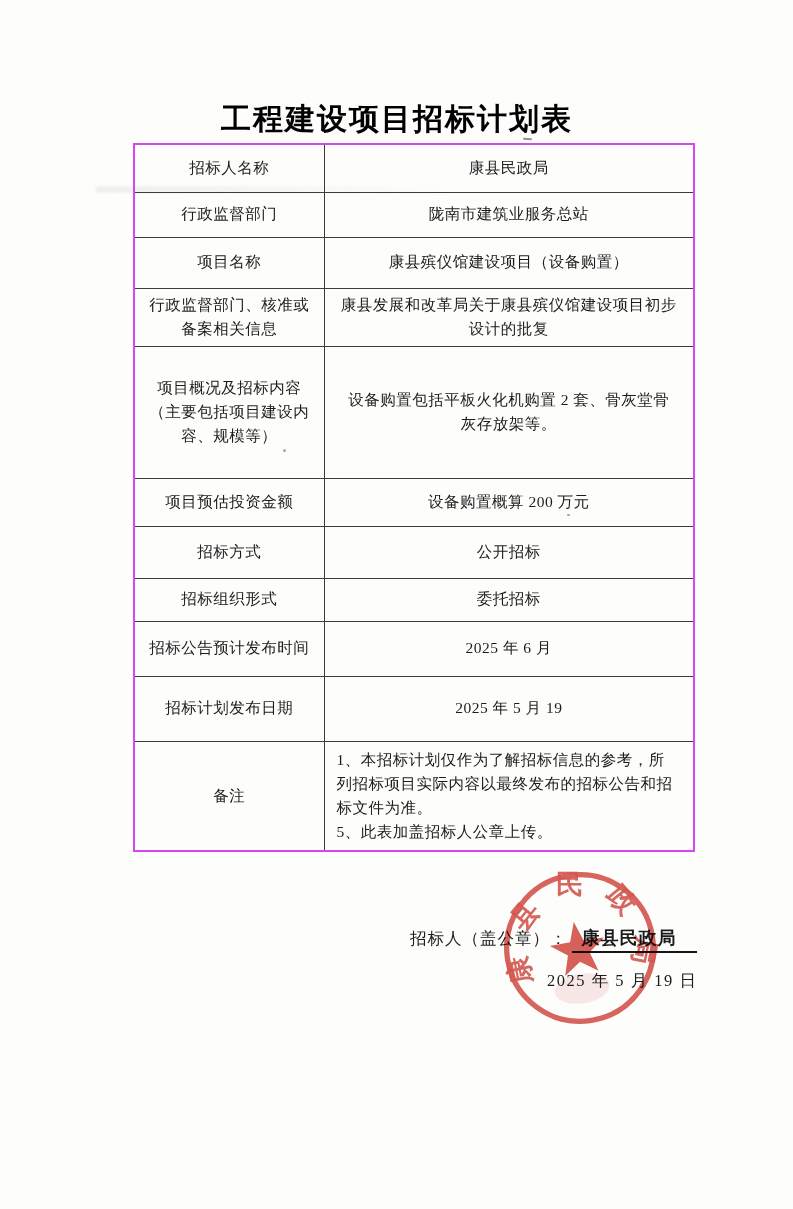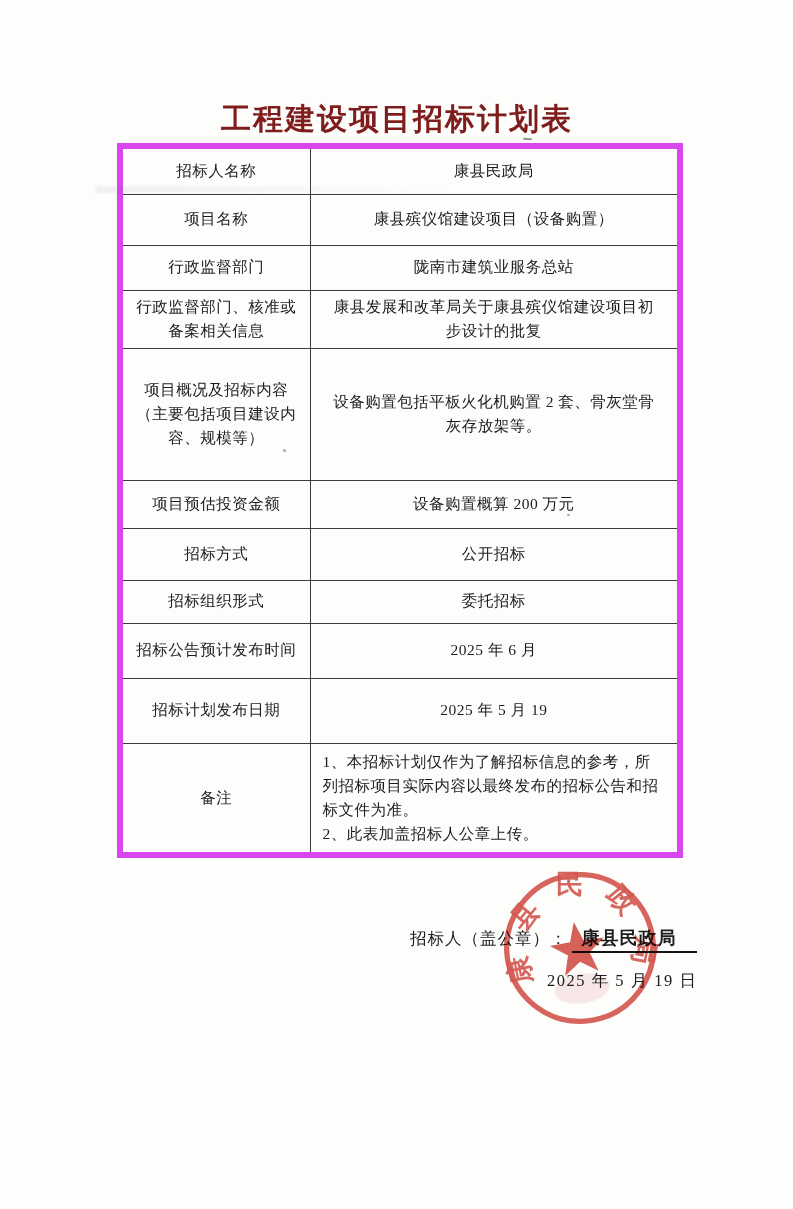--- a/index.html
+++ b/index.html
@@ -11,29 +11,29 @@
     font-family:"Liberation Serif","DejaVu Serif",serif;
     color:#1c1c1c;
   }
   .doc-title{
     position:absolute;
     left:117px;top:99px;width:560px;
     text-align:center;
     font-size:30px;
     font-weight:700;
     letter-spacing:2px;
-    color:#7f1d1d;
+    color:#000000;
   }
   table.bid-table{
     position:absolute;
-    left:117px;top:143px;
+    left:133px;top:143px;
     width:560px;
     border-collapse:collapse;
     table-layout:fixed;
-    border:6px solid #d946ef;
+    border:2px solid #d946ef;
   }
   table.bid-table td{
     border:1.8px solid #3c3c3c;
     font-size:15.5px;
     line-height:1.55;
     letter-spacing:0.5px;
     vertical-align:middle;
     overflow:hidden;
   }
   td.cell-label{
@@ -105,27 +105,27 @@
   <table class="bid-table">
     <colgroup>
         <col style="width:190px">
         <col style="width:370px">
       </colgroup>
     <tbody>
       <tr style="height:48px">
         <td class="cell-label">招标人名称</td>
         <td class="cell-value">康县民政局</td>
       </tr>
+      <tr style="height:45px">
+        <td class="cell-label">行政监督部门</td>
+        <td class="cell-value">陇南市建筑业服务总站</td>
+      </tr>
       <tr style="height:51px">
         <td class="cell-label">项目名称</td>
         <td class="cell-value">康县殡仪馆建设项目（设备购置）</td>
-      </tr>
-      <tr style="height:45px">
-        <td class="cell-label">行政监督部门</td>
-        <td class="cell-value">陇南市建筑业服务总站</td>
       </tr>
       <tr style="height:58px">
         <td class="cell-label">行政监督部门、核准或备案相关信息</td>
         <td class="cell-value">康县发展和改革局关于康县殡仪馆建设项目初步设计的批复</td>
       </tr>
       <tr style="height:132px">
         <td class="cell-label">项目概况及招标内容（主要包括项目建设内容、规模等）</td>
         <td class="cell-value">设备购置包括平板火化机购置 2 套、骨灰堂骨灰存放架等。</td>
       </tr>
       <tr style="height:48px">
@@ -145,21 +145,21 @@
         <td class="cell-value">2025 年 6 月</td>
       </tr>
       <tr style="height:65px">
         <td class="cell-label">招标计划发布日期</td>
         <td class="cell-value">2025 年 5 月 19</td>
       </tr>
       <tr style="height:95px">
         <td class="cell-label">备注</td>
         <td class="cell-value cell-remark">
           <div>1、本招标计划仅作为了解招标信息的参考，所列招标项目实际内容以最终发布的招标公告和招标文件为准。</div>
-          <div>2、此表加盖招标人公章上传。</div>
+          <div>5、此表加盖招标人公章上传。</div>
         </td>
       </tr>
     </tbody>
   </table>
 
   <div class="footer-sign">
     <span class="signer-label">招标人（盖公章）：</span>
     <span class="signer-name">康县民政局</span>
   </div>
 

